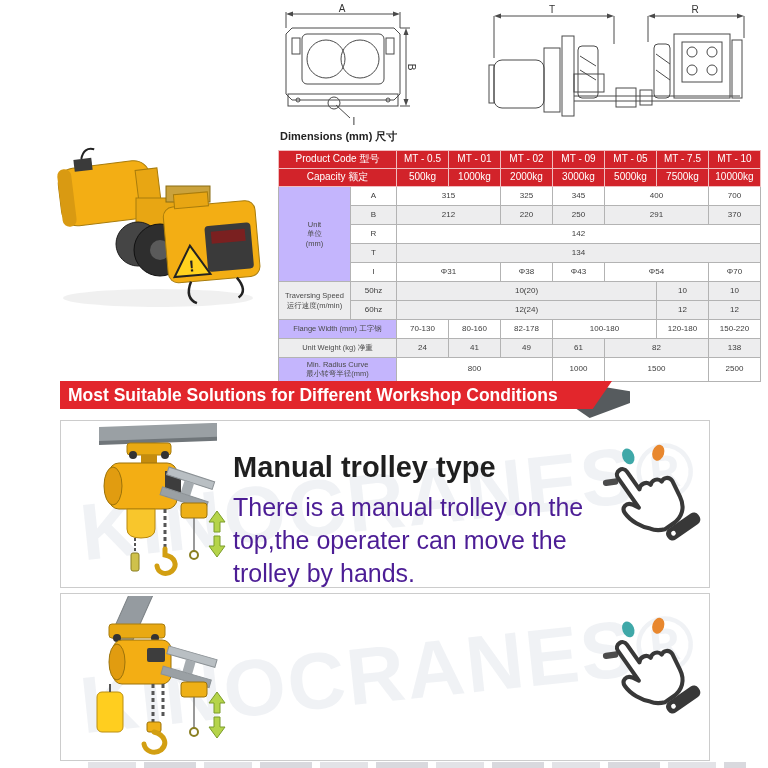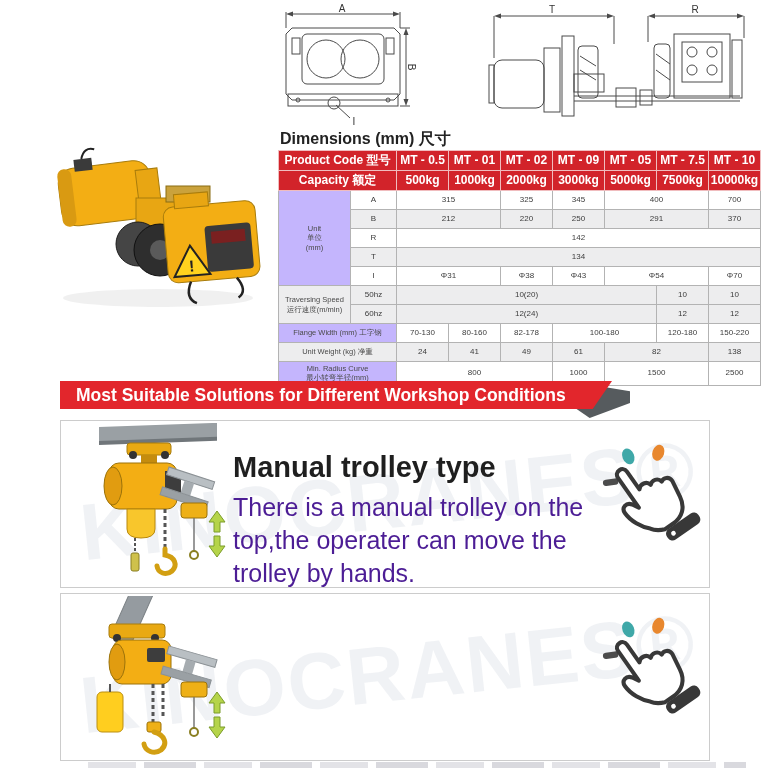--- a/index.html
+++ b/index.html
@@ -1,35 +1,35 @@
 <!DOCTYPE html>
 <html><head>
 <meta charset="utf-8">
 <style>
   html,body{margin:0;padding:0;background:#fff;}
   .page{position:relative;width:768px;height:768px;background:#fff;overflow:hidden;
         font-family:"Liberation Sans",sans-serif;color:#222;}
   .title{position:absolute;left:68px;top:26px;font-size:27px;font-weight:bold;color:#1c1c1c;letter-spacing:.5px;}
-  .dim-label{position:absolute;left:280px;top:129px;font-size:16px;font-weight:bold;color:#222;}
+  .dim-label{position:absolute;left:280px;top:129px;font-size:11px;font-weight:bold;color:#222;}
   svg{display:block;}
   .draw{position:absolute;}
   
   .spec{position:absolute;left:278px;top:150px;border-collapse:collapse;table-layout:fixed;
         font-size:8px;color:#3c3c3c;}
   .spec td{border:1px solid #b3b3b3;text-align:center;vertical-align:middle;
            padding:2px 1px;height:14px;line-height:1.25;overflow:hidden;background:#fff;}
   .spec tr.shade td{background:#ededee;}
   .spec td.grp{white-space:pre-line;font-size:7.5px;background:#c4b5fd;color:#4a4a4a;}
-  .spec td.red{background:#d2232a;color:#fff;border-color:#f0bcbe;font-size:12px;font-weight:bold;height:13px;}
+  .spec td.red{background:#d2232a;color:#fff;border-color:#f0bcbe;font-size:10px;font-weight:normal;height:13px;}
   
   .banner-fold{position:absolute;left:574px;top:382px;width:56px;height:36px;background:#565b5e;
                clip-path:polygon(0 0,100% 26%,100% 58%,28% 100%,0 70%);}
   .banner{position:absolute;left:60px;top:381px;width:552px;height:28px;background:#e2262c;
           clip-path:polygon(0 0,100% 0,96.5% 100%,0 100%);}
-  .banner span{display:block;padding-left:16px;line-height:28px;color:#fff;font-size:17.5px;font-weight:bold;}
+  .banner span{display:block;padding-left:8px;line-height:28px;color:#fff;font-size:17.5px;font-weight:bold;}
   
   .card{position:absolute;left:60px;width:648px;height:166px;border:1px solid #cccccc;background:#fff;overflow:hidden;}
   .card .wm{position:absolute;left:18px;top:34px;font-size:80px;font-weight:bold;z-index:0;
             color:rgba(140,155,175,0.13);letter-spacing:2px;white-space:nowrap;transform:rotate(-6deg);}
   .card .illu{position:absolute;left:4px;top:2px;z-index:1;}
   .card .card-text{position:absolute;left:172px;top:30px;width:392px;z-index:1;}
   .card .card-text h2{margin:0;font-size:29px;font-weight:bold;color:#1f1f1f;}
   .card .card-text p{margin:7px 0 0 0;font-size:25px;line-height:1.32;color:#4c1d95;}
   .card .hand{position:absolute;right:8px;top:16px;z-index:1;}
   .bottom-strip{position:absolute;left:88px;top:762px;width:658px;height:6px;

